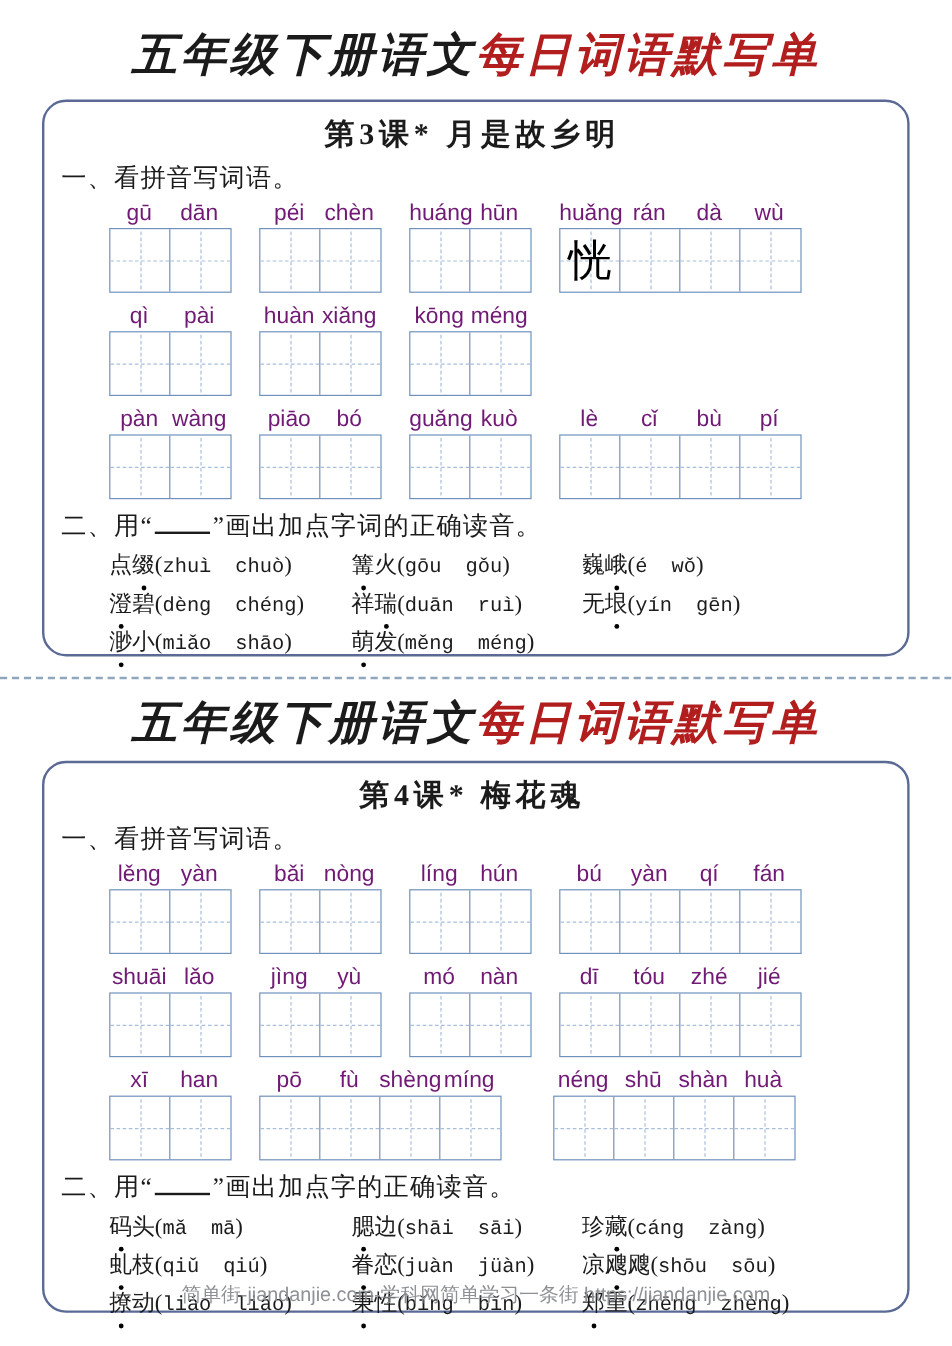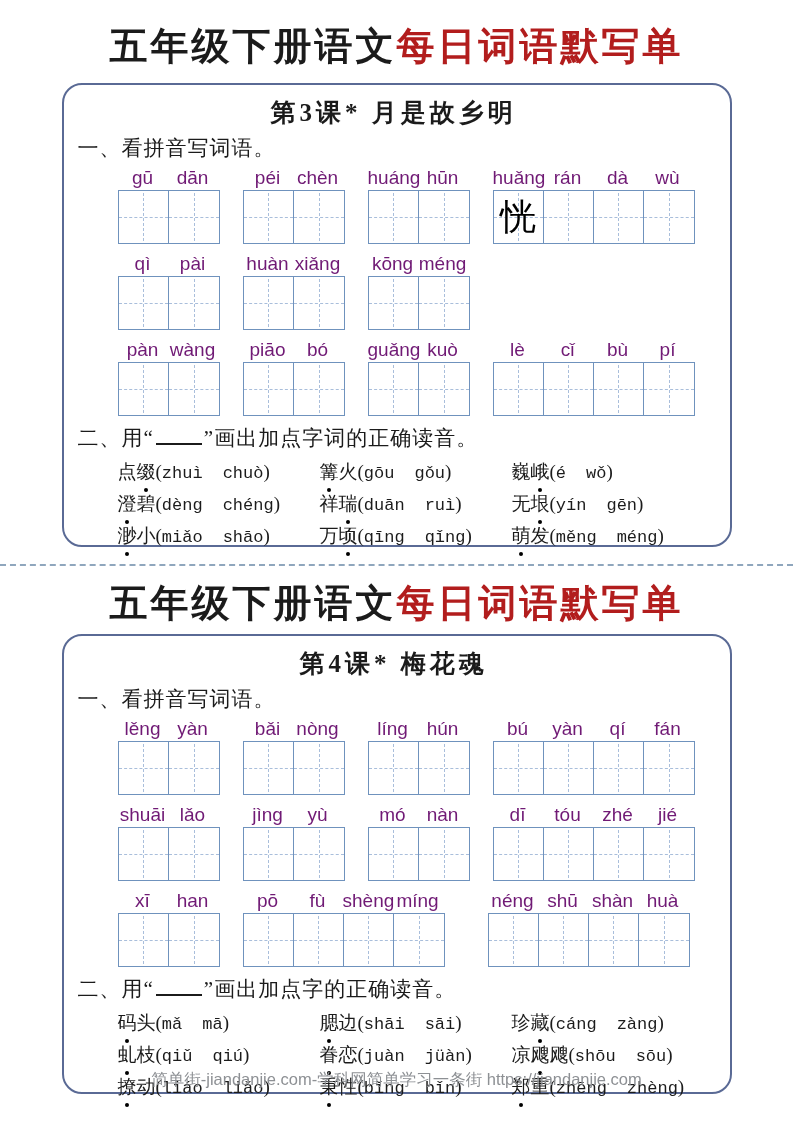--- a/index.html
+++ b/index.html
@@ -13,27 +13,27 @@
   }
   *{margin:0;padding:0;box-sizing:border-box;}
   html,body{background:#ffffff;}
   .page{
     width:793px;height:1122px;margin:0 auto;background:#ffffff;
     overflow:hidden;position:relative;
     font-family:"Liberation Serif","DejaVu Serif",serif;color:var(--ink);
   }
   .main-title{
     text-align:center;font-size:38px;font-weight:bold;letter-spacing:3px;
-    line-height:44px;white-space:nowrap;
+    line-height:44px;white-space:nowrap;font-style:italic;
   }
   .main-title .t-red{color:var(--red);}
   .title-1{margin-top:24px;}
   .title-2{margin-top:15px;}
   .box{
-    width:670px;margin:15px auto 0 auto;
+    width:723px;margin:15px auto 0 auto;
     border:2px solid var(--box-border);border-radius:20px;
     padding:8px 14px 0 8px;
   }
   .box-1{height:464px;}
   .box-2{height:460px;position:relative;margin-top:9px;}
   .lesson-title{
     text-align:center;font-size:25px;font-weight:bold;letter-spacing:4px;
     line-height:32px;margin-top:4px;
   }
   .part-heading{
@@ -244,21 +244,20 @@
           <div class="word-entry"><span class="hz dotted">篝</span><span class="hz">火</span><span class="paren">(</span><span class="py">gōu</span><span class="py">gǒu</span><span class="paren">)</span></div>
           <div class="word-entry"><span class="hz">巍</span><span class="hz dotted">峨</span><span class="paren">(</span><span class="py">é</span><span class="py">wǒ</span><span class="paren">)</span></div>
         </div>
         <div class="word-row">
           <div class="word-entry"><span class="hz dotted">澄</span><span class="hz">碧</span><span class="paren">(</span><span class="py">dèng</span><span class="py">chéng</span><span class="paren">)</span></div>
           <div class="word-entry"><span class="hz">祥</span><span class="hz dotted">瑞</span><span class="paren">(</span><span class="py">duān</span><span class="py">ruì</span><span class="paren">)</span></div>
           <div class="word-entry"><span class="hz">无</span><span class="hz dotted">垠</span><span class="paren">(</span><span class="py">yín</span><span class="py">gēn</span><span class="paren">)</span></div>
         </div>
         <div class="word-row">
           <div class="word-entry"><span class="hz dotted">渺</span><span class="hz">小</span><span class="paren">(</span><span class="py">miǎo</span><span class="py">shāo</span><span class="paren">)</span></div>
-          <div class="word-entry"><span class="hz">万</span><span class="hz dotted">顷</span><span class="paren">(</span><span class="py">qīng</span><span class="py">qǐng</span><span class="paren">)</span></div>
           <div class="word-entry"><span class="hz dotted">萌</span><span class="hz">发</span><span class="paren">(</span><span class="py">měng</span><span class="py">méng</span><span class="paren">)</span></div>
         </div>
       </div>
   </div>
 
   <hr class="section-divider">
 
   <h1 class="main-title title-2"><span class="t-black">五年级下册语文</span><span class="t-red">每日词语默写单</span></h1>
 
   <div class="box box-2">

